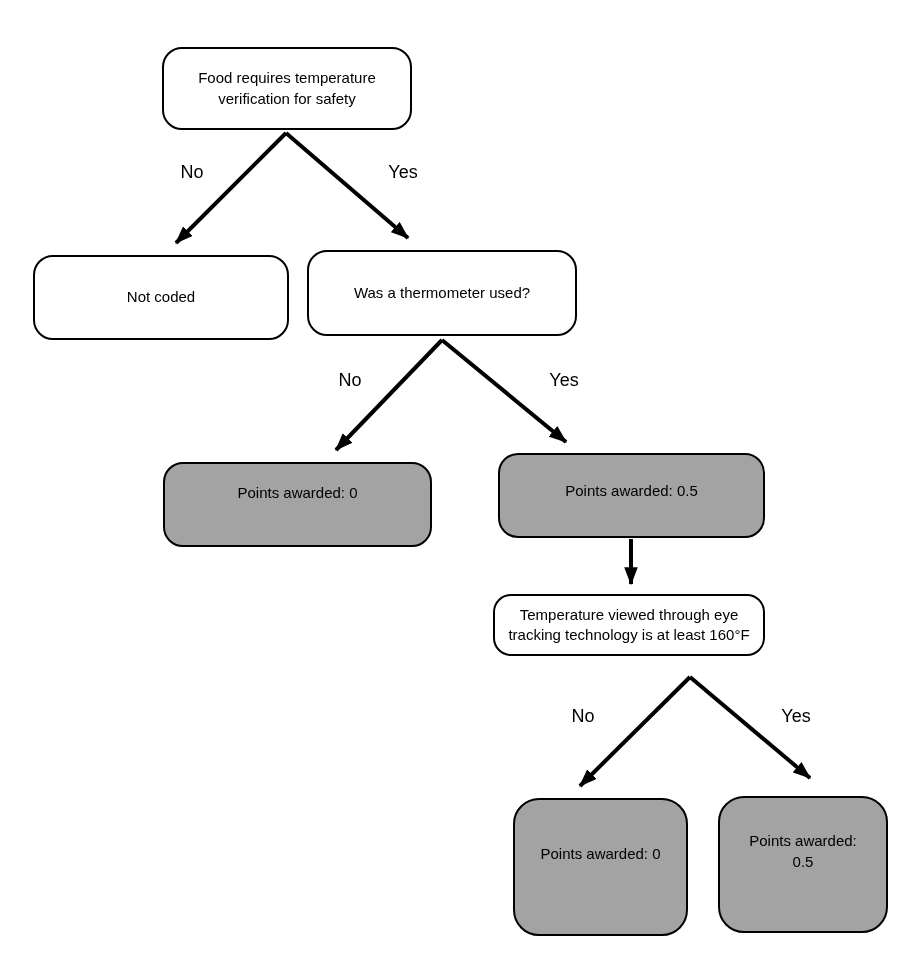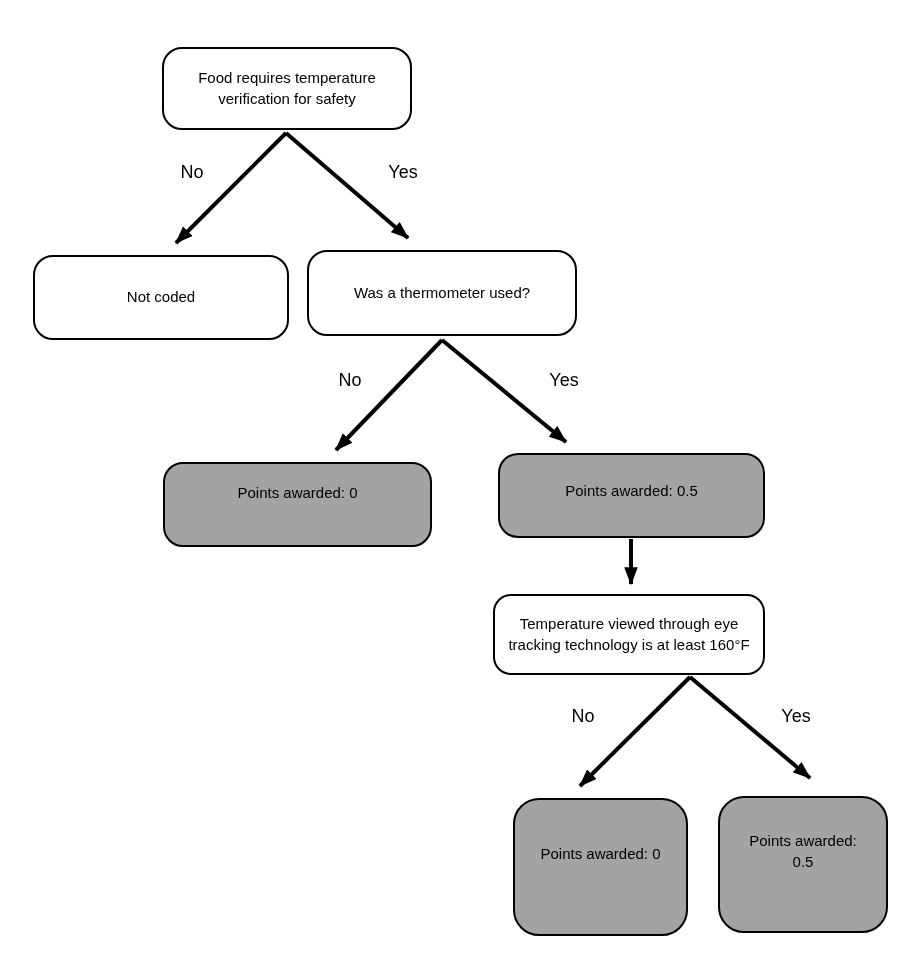--- a/index.html
+++ b/index.html
@@ -44,21 +44,21 @@
     background: #ffffff;
   }
   .node.outcome {
     background: #a3a3a3;
   }
   .node.root        { left: 162px; top: 47px;  width: 250px; height: 83px; }
   .node.not-coded   { left: 33px;  top: 255px; width: 256px; height: 85px; }
   .node.thermometer { left: 307px; top: 244px; width: 270px; height: 86px; margin-top: 6px; }
   .node.points0a    { left: 163px; top: 462px; width: 269px; height: 85px; padding-bottom: 28px; }
   .node.points05a   { left: 498px; top: 453px; width: 267px; height: 85px; padding-bottom: 14px; }
-  .node.eyetracking { left: 493px; top: 594px; width: 272px; height: 81px; border-radius: 18px; padding: 4px 8px; }
+  .node.eyetracking { left: 493px; top: 594px; width: 272px; height: 62px; border-radius: 18px; padding: 4px 8px; }
   .node.points0b    { left: 513px; top: 798px; width: 175px; height: 138px; border-radius: 26px; padding-bottom: 32px; }
   .node.points05b   { left: 718px; top: 796px; width: 170px; height: 137px; border-radius: 26px; padding-bottom: 32px; }
   .edge-label {
     position: absolute;
     transform: translate(-50%, -50%);
     font-size: 18px;
     white-space: nowrap;
   }
   .lbl-no1  { left: 192px; top: 172px; }
   .lbl-yes1 { left: 403px; top: 172px; }

